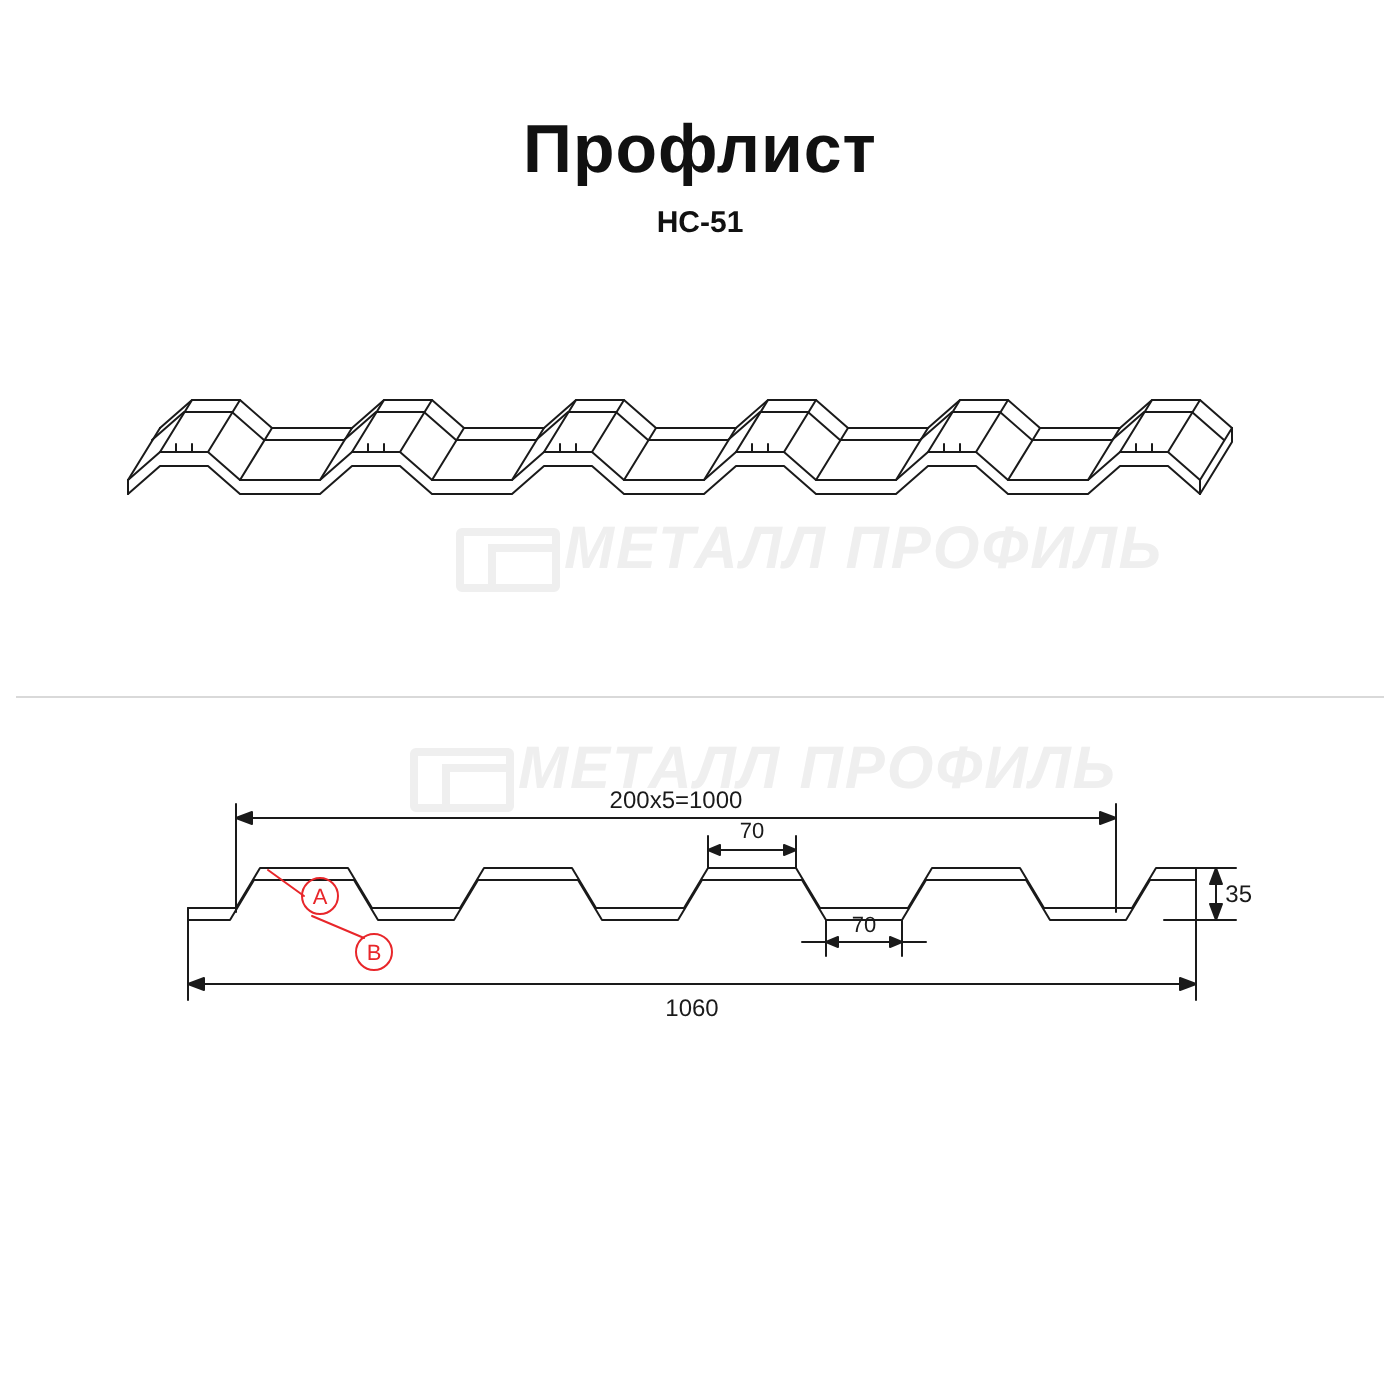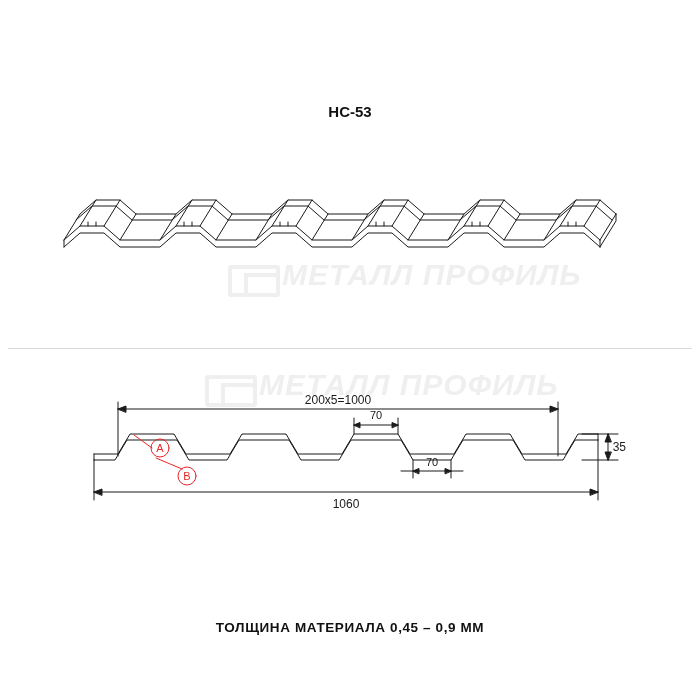--- a/index.html
+++ b/index.html
@@ -128,21 +128,22 @@
 
   svg text {
     font-family: "Liberation Sans", sans-serif;
   }
 </style>
 </head>
 <body>
 
 <div class="page">
 
-  <div class="subtitle">НС-53</div>
+  <div class="title">Профлист</div>
+  <div class="subtitle">НС-51</div>
 
   <div class="iso-wrap">
     <svg width="580" height="130" viewBox="0 0 580 130">
       <g fill="none" stroke="#1a1a1a" stroke-width="1" stroke-linejoin="round" stroke-linecap="round">
 
         <path d="M20 36 L36 22 L60 22 L76 36 L116 36 L132 22 L156 22 L172 36 L212 36 L228 22 L252 22 L268 36 L308 36 L324 22 L348 22 L364 36 L404 36 L420 22 L444 22 L460 36 L500 36 L516 22 L540 22 L556 36"></path>
 
         <path d="M16 42 L32 28 L56 28 L72 42 L112 42 L128 28 L152 28 L168 42 L208 42 L224 28 L248 28 L264 42 L304 42 L320 28 L344 28 L360 42 L400 42 L416 28 L440 28 L456 42 L496 42 L512 28 L536 28 L552 42"></path>
 
         <path d="M4 62 L20 48 L44 48 L60 62 L100 62 L116 48 L140 48 L156 62 L196 62 L212 48 L236 48 L252 62 L292 62 L308 48 L332 48 L348 62 L388 62 L404 48 L428 48 L444 62 L484 62 L500 48 L524 48 L540 62"></path>
@@ -251,15 +252,14 @@
       <text x="306" y="41" text-anchor="middle" font-size="11" fill="#1a1a1a">70</text>
       <text x="362" y="88" text-anchor="middle" font-size="11" fill="#1a1a1a">70</text>
       <text x="276" y="130" text-anchor="middle" font-size="12" fill="#1a1a1a">1060</text>
       <text x="556" y="73" text-anchor="end" font-size="12" fill="#1a1a1a">35</text>
 
       <text x="90" y="74" text-anchor="middle" font-size="11" fill="#e8262a">A</text>
       <text x="117" y="102" text-anchor="middle" font-size="11" fill="#e8262a">B</text>
     </svg>
   </div>
 
-  <div class="footer">ТОЛЩИНА МАТЕРИАЛА 0,45 – 0,9 ММ</div>
 
 </div>
 
 </body></html>

